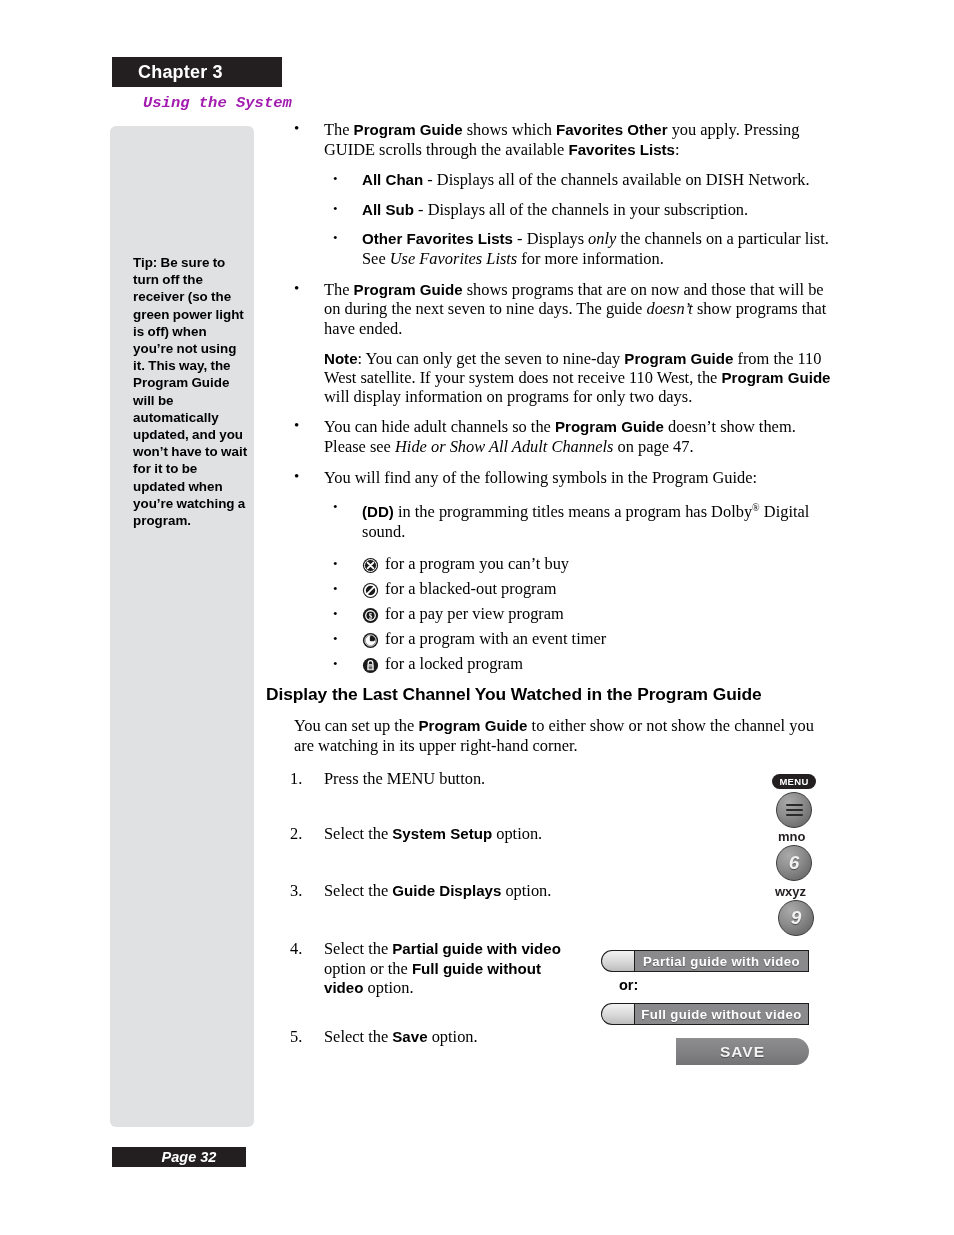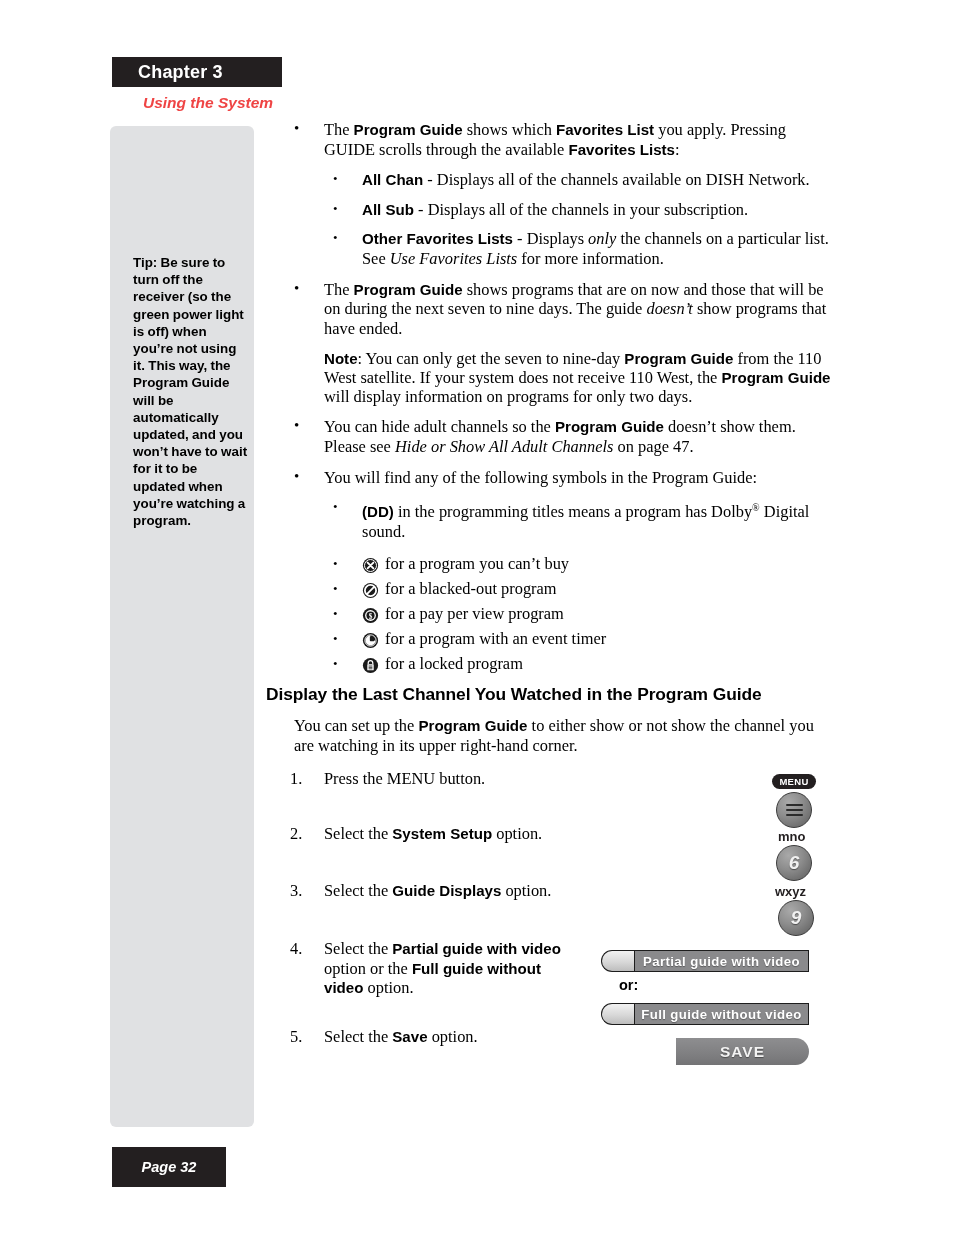--- a/index.html
+++ b/index.html
@@ -32,25 +32,25 @@
     font-family: "Liberation Sans", sans-serif;
     font-weight: bold;
     font-size: 18px;
     padding-left: 26px;
     letter-spacing: .2px;
   }
   .running-head {
     position: absolute;
     left: 143px;
     top: 94px;
-    font-family: Liberation Sans, sans-serif;
+    font-family: Liberation Mono, monospace;
     font-weight: bold;
     font-style: italic;
     font-size: 15.5px;
-    color: #ef4444;
+    color: #a21caf;
   }
 
   
   .sidebar {
     position: absolute;
     left: 110px;
     top: 126px;
     width: 144px;
     height: 1001px;
     background: #e0e1e3;
@@ -335,25 +335,26 @@
     letter-spacing: 1px;
     text-shadow: 0 1px 1px rgba(0,0,0,.4);
   }
 
   
   .page-tab {
     position: absolute;
     left: 112px;
     top: 1147px;
     width: 114px;
-    height: 40px;
+    height: 20px;
     background: #231f20;
     display: flex;
     align-items: center;
     justify-content: center;
+    padding-left: 20px;
   }
   .page-tab span {
     color: #ffffff;
     font-family: "Liberation Sans", sans-serif;
     font-weight: bold;
     font-style: italic;
     font-size: 14.5px;
   }
 </style>
 </head>
@@ -367,21 +368,21 @@
 <div class="sidebar">
   <div class="sidebar-tip">Tip: Be sure to turn off the receiver (so the green power light is off) when you’re not using it. This way, the Program Guide will be automatically updated, and you won’t have to wait for it to be updated when you’re watching a program.</div>
 </div>
 
 <div class="main">
 
   <ul class="lvl1">
 
     <li class="b1">
       <span class="bullet">•</span>
-      <span>The </span><b>Program Guide</b><span> shows which </span><b>Favorites List</b><span> you apply. Pressing GUIDE scrolls through the available </span><b>Favorites Lists</b><span>:</span>
+      <span>The </span><b>Program Guide</b><span> shows which </span><b>Favorites Other</b><span> you apply. Pressing GUIDE scrolls through the available </span><b>Favorites Lists</b><span>:</span>
 
       <ul class="lvl2">
         <li class="b2">
           <span class="bullet">•</span>
           <b>All Chan</b><span> - Displays all of the channels available on DISH Network.</span>
         </li>
         <li class="b2">
           <span class="bullet">•</span>
           <b>All Sub</b><span> - Displays all of the channels in your subscription.</span>
         </li>

